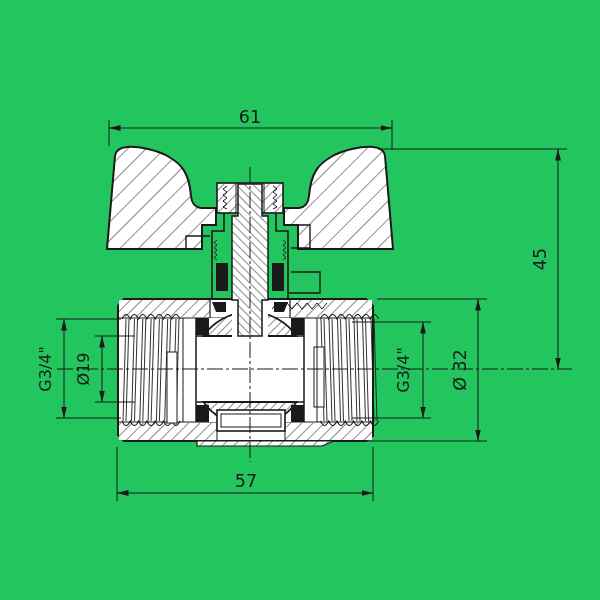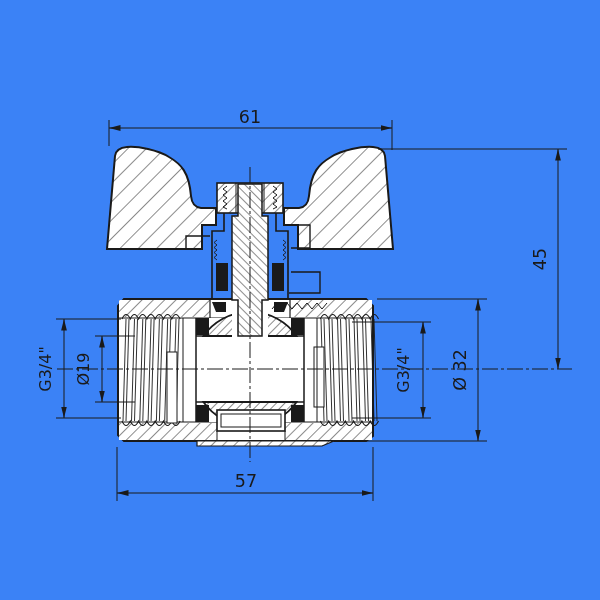--- a/index.html
+++ b/index.html
@@ -1,16 +1,16 @@
 <!DOCTYPE html>
 <html><head>
 <meta charset="utf-8">
 <style>
   html,body{margin:0;padding:0;background:#ffffff;}
-  .canvas{position:relative;width:600px;height:600px;background:#3b82f6;overflow:hidden;
+  .canvas{position:relative;width:600px;height:600px;background:#22c55e;overflow:hidden;
           font-family:"DejaVu Sans", sans-serif;}
   svg{display:block;}
   svg text{font-family:"DejaVu Sans", sans-serif;fill:#1a1a1a;}
   .dim-num{font-size:17.5px;}
   .dim-thread{font-size:16px;}
 </style>
 </head>
 <body>
 
 <div class="canvas">

